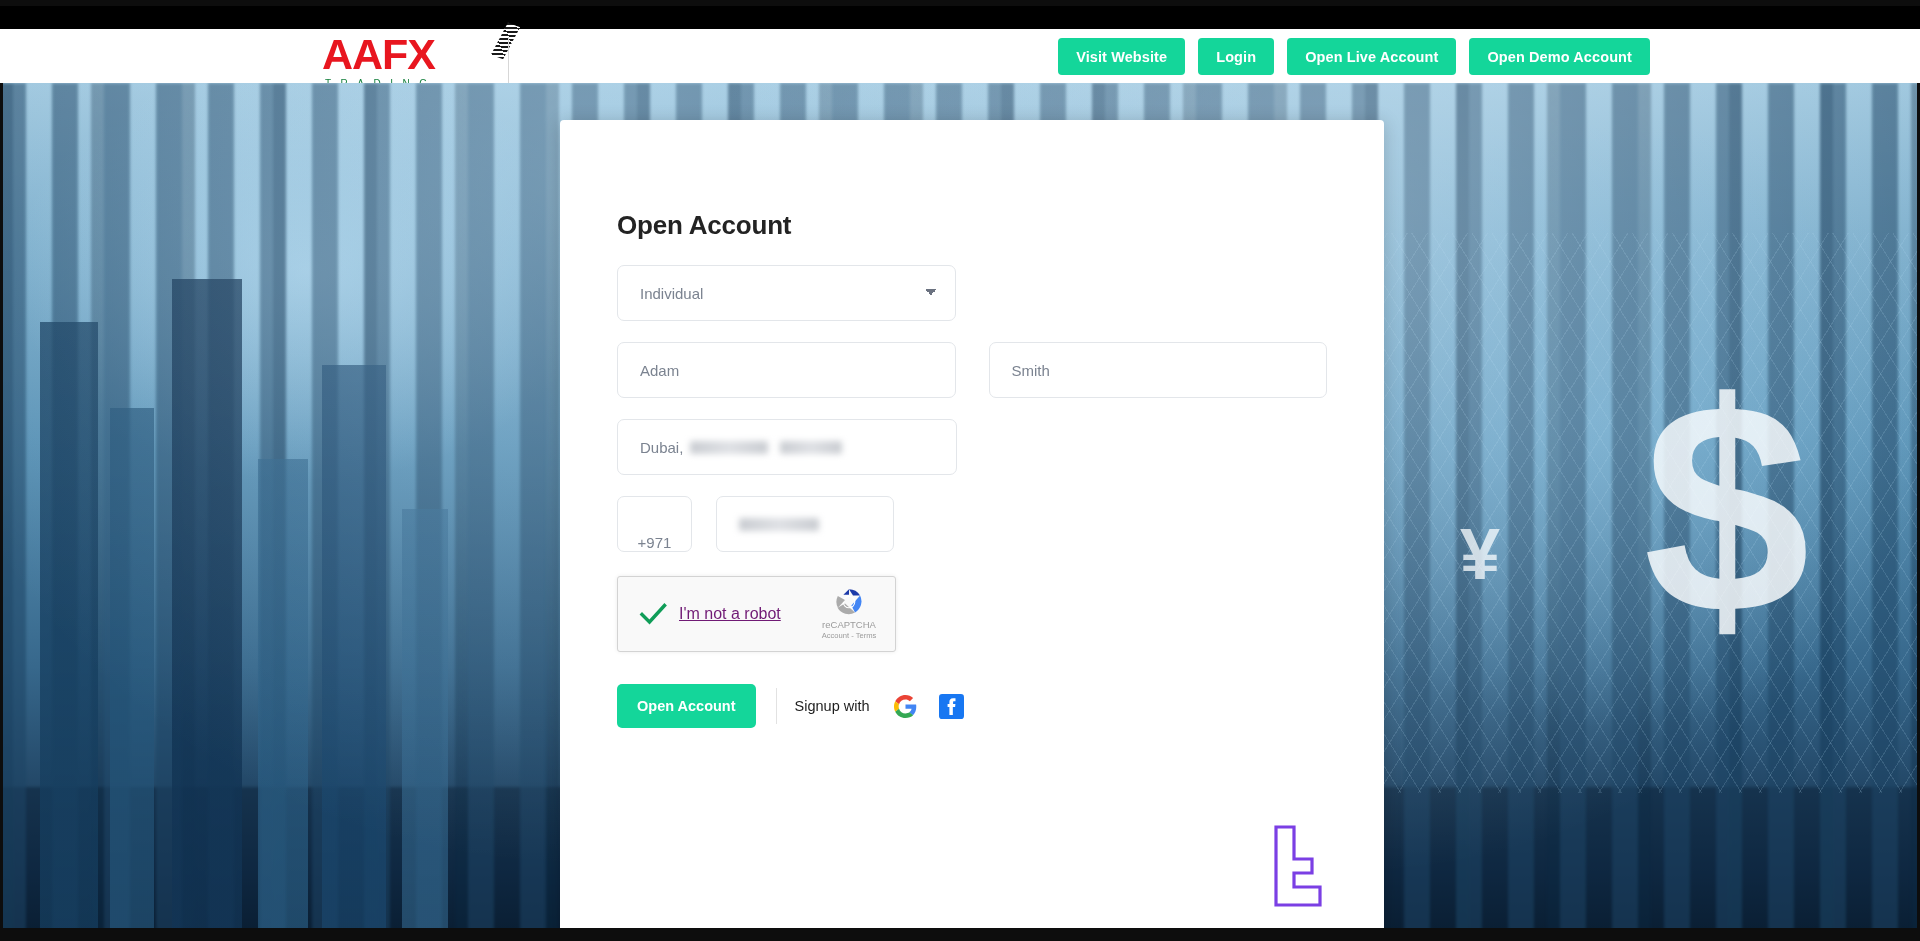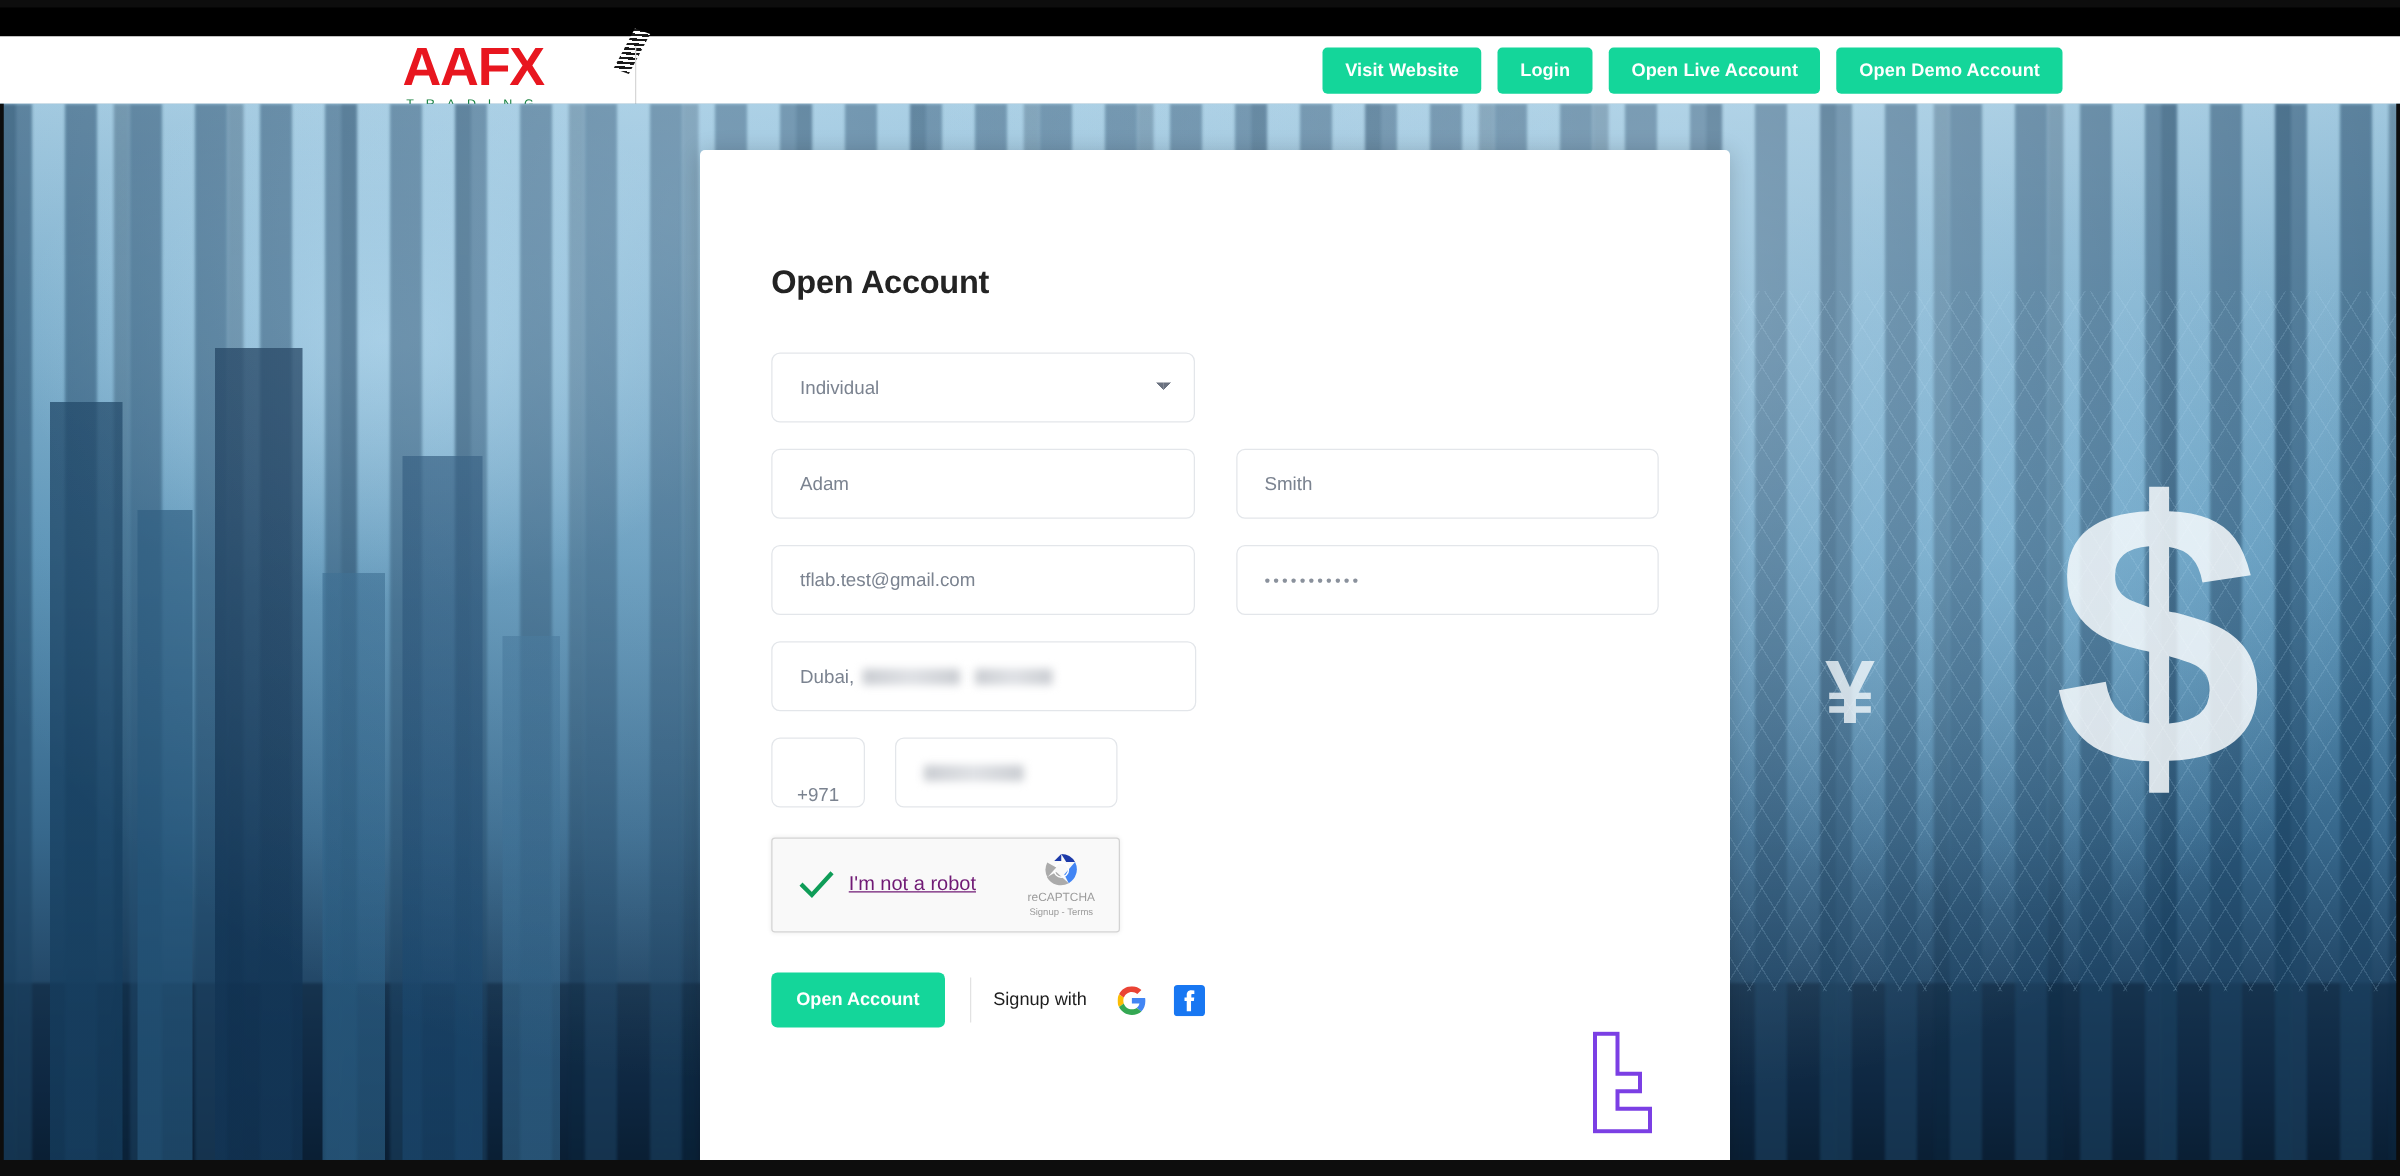--- a/index.html
+++ b/index.html
@@ -227,21 +227,21 @@
     top: 90px;
     font-size: 26px;
     font-weight: 700;
     color: #232323;
     letter-spacing: -.2px;
   }
 
   .form {
     position: absolute;
     left: 57px;
-    top: 162px;
+    top: 145px;
     width: 710px;
   }
 
   .row {
     display: flex;
     gap: 33px;
     margin-bottom: 21px;
   }
   .col { width: 340px; }
 
@@ -464,30 +464,20 @@
 
       <div class="row">
         <div class="col">
           <input class="fld" type="text" value="Adam" style="">
         </div>
         <div class="col">
           <input class="fld" type="text" value="Smith" style="">
         </div>
       </div>
 
-      <div class="row">
-        <div class="col">
-          <input class="fld" type="text" value="tflab.test@gmail.com" style="">
-        </div>
-        <div class="col">
-          <div class="fld as-div">
-            <span class="pwd-dots">•••••••••••</span>
-          </div>
-        </div>
-      </div>
 
       <div class="row">
         <div class="col">
           <div class="fld as-div">
             <span>Dubai,</span>
             <span class="redact" style="width:78px;margin-left:7px;"></span>
             <span class="redact" style="width:62px;margin-left:12px;"></span>
           </div>
         </div>
       </div>
@@ -510,21 +500,21 @@
           <svg class="rc-logo" viewBox="0 0 40 40">
             <path d="M20 4 a16 16 0 0 1 13.8 8 L25 12 Z" fill="#1c3aa9"></path>
             <path d="M33.8 12 a16 16 0 0 1 -6.3 21.2 L23 24.5 Z" fill="#4285f4"></path>
             <path d="M27.5 33.2 a16 16 0 0 1 -21.8 -6 L15 22 Z" fill="#ababab"></path>
             <circle cx="20" cy="20" r="7.2" fill="none" stroke="#fff" stroke-width="1.4"></circle>
             <path d="M6.2 27.2 A16 16 0 0 1 6 12.4 L15 17.6 Z" fill="#ababab"></path>
             <path d="M20 4 L20 11 L13 11 Z" fill="#1c3aa9"></path>
           </svg>
           <div class="rc-name">reCAPTCHA</div>
           <div class="rc-links">
-            <span>Signup</span><span> - </span><span>Terms</span>
+            <span>Account</span><span> - </span><span>Terms</span>
           </div>
         </div>
       </div>
 
       <div class="actions">
         <button class="open-btn">Open Account</button>
         <div class="sep"></div>
         <span class="signup-with">Signup with</span>
 
         <div class="soc soc-g">

